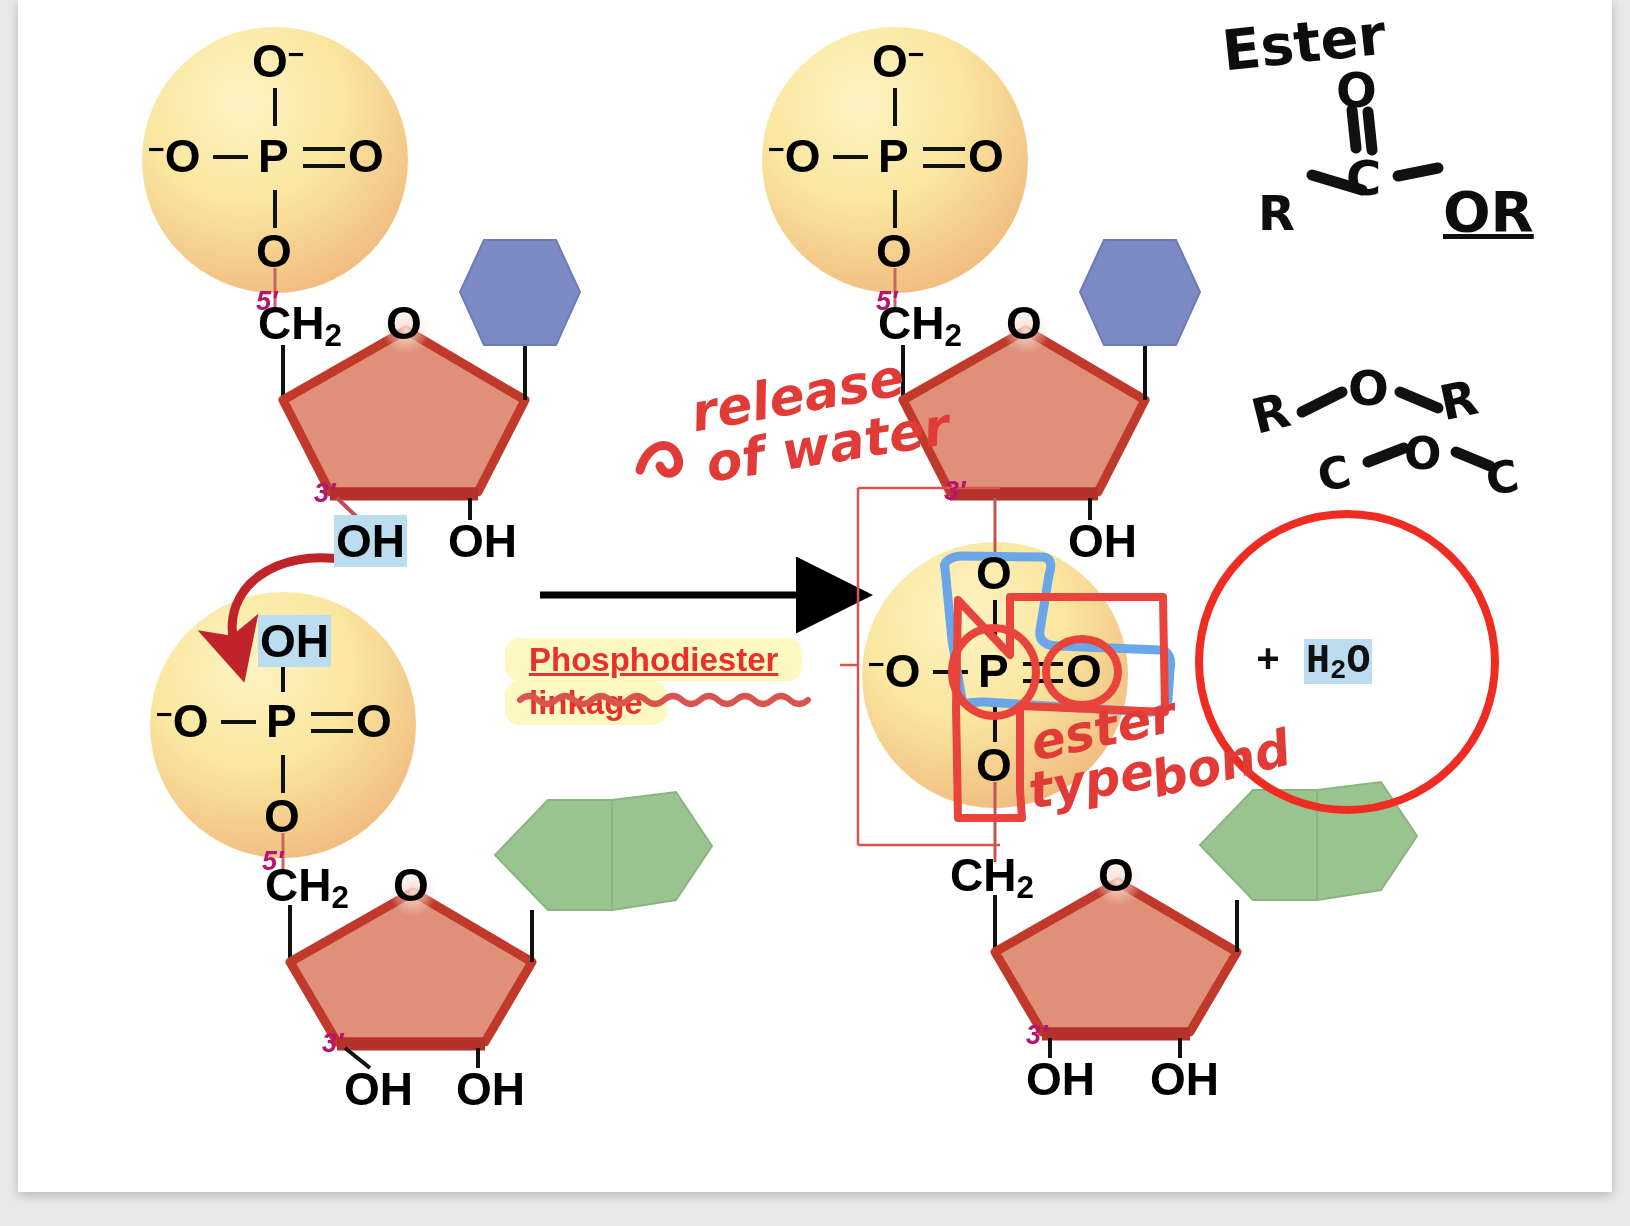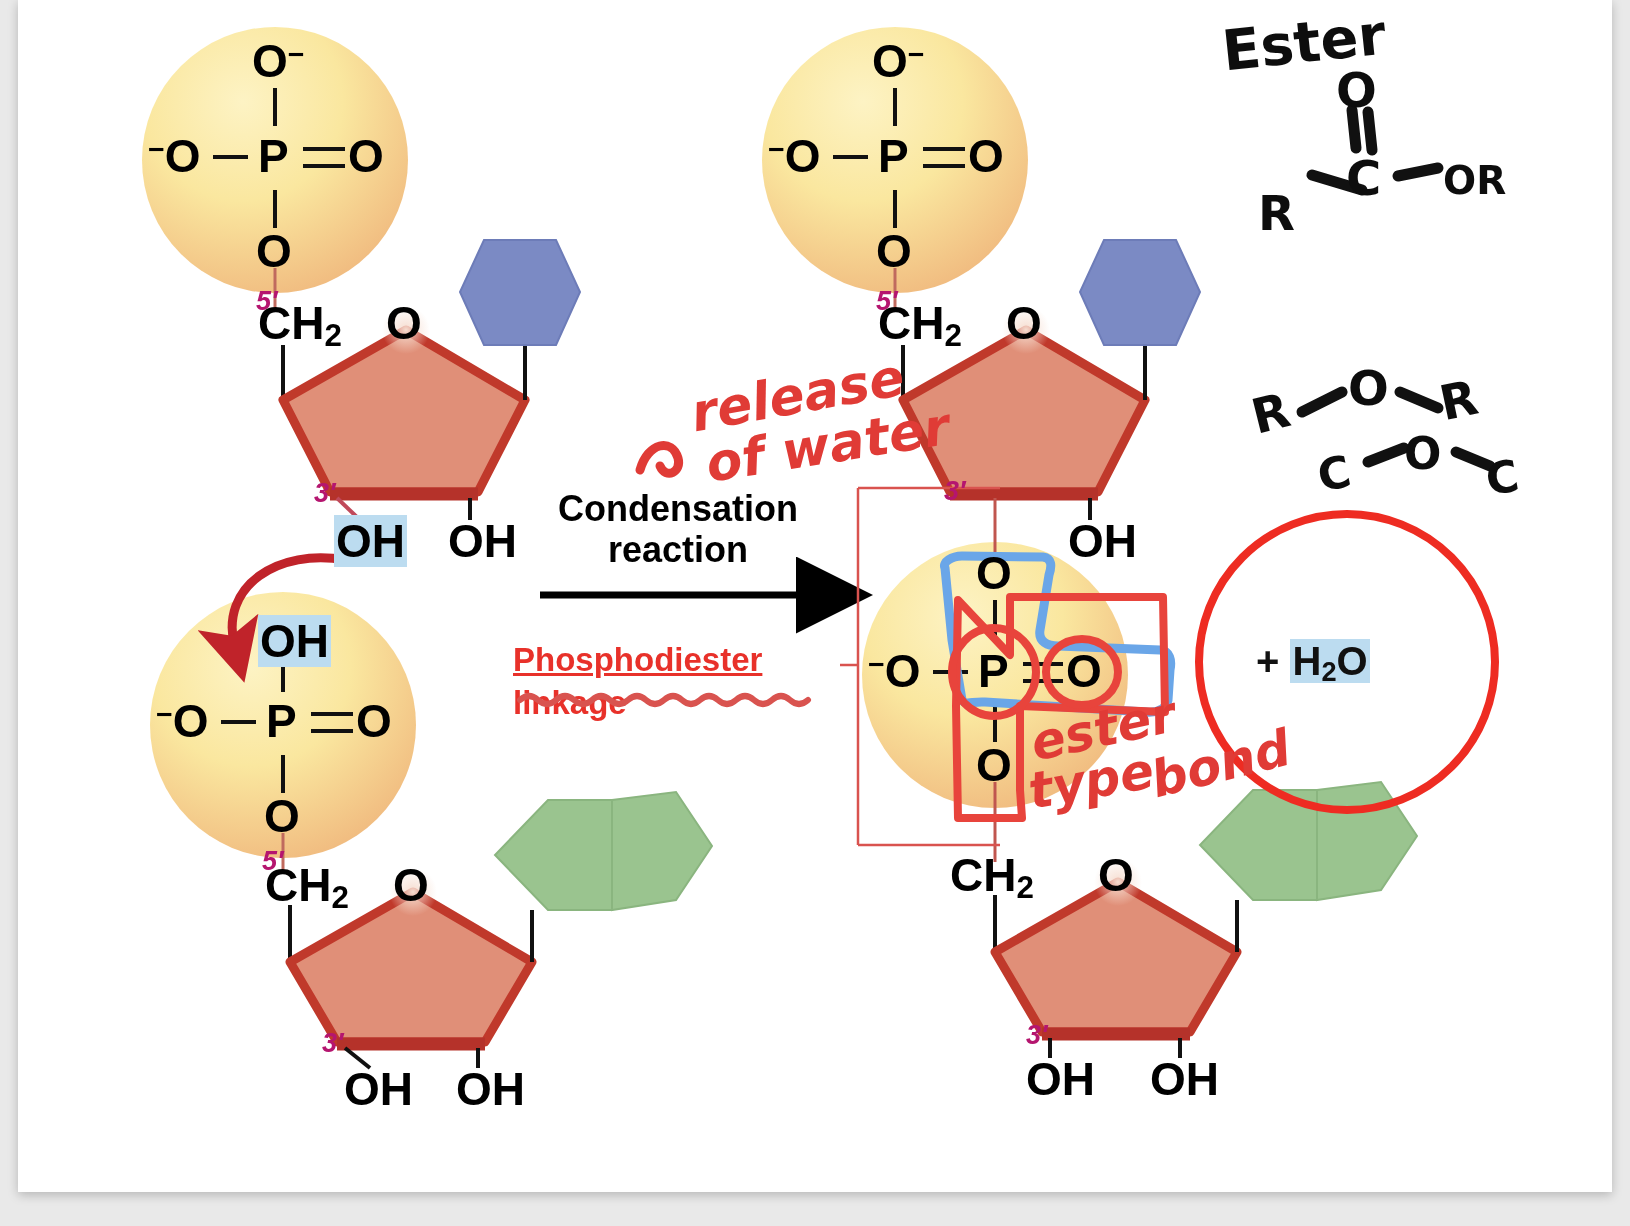--- a/index.html
+++ b/index.html
@@ -25,21 +25,21 @@
   .hl-blue{background:#bcdcf0;padding:0 2px;}
   .rxn{
     position:absolute;font-size:36px;font-weight:bold;color:#000;
     text-align:center;line-height:1.15;font-family:"Liberation Sans",sans-serif;
   }
   .pd-label{
     position:absolute;font-size:33px;font-weight:bold;color:#e8312a;
     line-height:1.25;font-family:"Liberation Sans",sans-serif;
   }
   .pd-label span.hl{
-    background:#ffffff;border-radius:14px;padding:1px 8px;display:inline-block;
+    background:#fef9c3;border-radius:14px;padding:1px 24px;display:inline-block;
   }
   .pd-label span.u{text-decoration:underline;text-decoration-thickness:3px;}
   .h2o{
     position:absolute;font-size:40px;font-weight:bold;color:#111;
     font-family:"Liberation Sans",sans-serif;white-space:nowrap;
   }
   .sub{font-size:0.68em;vertical-align:-0.22em;}
   .sup{font-size:0.62em;vertical-align:0.45em;}
   .hand{
     position:absolute;font-family:"DejaVu Sans",sans-serif;
@@ -230,46 +230,42 @@
   <div class="lbl atom" style="left:978px;top:648px;"><span>P</span></div>
   <div class="lbl atom" style="left:1066px;top:648px;"><span>O</span></div>
   <div class="lbl atom" style="left:976px;top:742px;"><span>O</span></div>
 
   <div class="lbl atom" style="left:950px;top:852px;"><span>CH</span><span class="sub">2</span></div>
   <div class="lbl atom" style="left:1098px;top:852px;"><span>O</span></div>
   <div class="lbl prime" style="left:1026px;top:1022px;"><span>3′</span></div>
   <div class="lbl atom" style="left:1026px;top:1056px;"><span>OH</span></div>
   <div class="lbl atom" style="left:1150px;top:1056px;"><span>OH</span></div>
 
-  <div class="rxn" style="left:533px;top:488px;width:290px;">
-    <div>Condensation</div>
-    <div>reaction</div>
-  </div>
 
   <div class="pd-label" style="left:505px;top:638px;">
     <div><span class="hl u">Phosphodiester</span></div>
     <div><span class="hl">linkage</span></div>
   </div>
 
   <svg class="layer" viewBox="0 0 1630 1226">
     <path d="M520,700 q9,-8 18,0 t18,0 t18,0 t18,0 t18,0 t18,0 t18,0 t18,0 t18,0 t18,0 t18,0 t18,0 t18,0 t18,0 t18,0 t18,0" fill="none" stroke="#d9534f" stroke-width="6" stroke-linecap="round"></path>
   </svg>
 
-  <div class="h2o" style="left:1256px;top:639px;">
+  <div class="h2o" style="left:1256px;top:639px;font-family:Liberation Mono, monospace;">
     <span>+</span>&nbsp;<span class="hl-blue"><span>H</span><span class="sub">2</span><span>O</span></span>
   </div>
 
   <div class="hand hand-red" style="left:690px;top:365px;font-size:52px;font-style:italic;transform:rotate(-10deg);">release</div>
   <div class="hand hand-red" style="left:705px;top:415px;font-size:52px;font-style:italic;transform:rotate(-9deg);">of water</div>
 
   <div class="hand hand-blk" style="left:1222px;top:10px;font-size:56px;transform:rotate(-6deg);">Ester</div>
   <div class="hand hand-blk" style="left:1336px;top:62px;font-size:48px;">O</div>
   <div class="hand hand-blk" style="left:1346px;top:150px;font-size:48px;">C</div>
   <div class="hand hand-blk" style="left:1258px;top:185px;font-size:48px;">R</div>
-  <div class="hand hand-blk" style="left:1443px;top:158px;font-size:39px;">OR</div>
+  <div class="hand hand-blk" style="left:1443px;top:179px;font-size:56px;text-decoration:underline;">OR</div>
 
   <div class="hand hand-blk" style="left:1252px;top:385px;font-size:48px;transform:rotate(-14deg);">R</div>
   <div class="hand hand-blk" style="left:1348px;top:360px;font-size:48px;">O</div>
   <div class="hand hand-blk" style="left:1440px;top:372px;font-size:48px;transform:rotate(-12deg);">R</div>
   <div class="hand hand-blk" style="left:1318px;top:448px;font-size:44px;transform:rotate(-12deg);">C</div>
   <div class="hand hand-blk" style="left:1404px;top:428px;font-size:44px;">O</div>
   <div class="hand hand-blk" style="left:1486px;top:452px;font-size:44px;transform:rotate(-10deg);">C</div>
 
   <div class="hand hand-red" style="left:1030px;top:700px;font-size:50px;font-style:italic;transform:rotate(-12deg);">ester</div>
   <div class="hand hand-red" style="left:1028px;top:752px;font-size:50px;font-style:italic;transform:rotate(-10deg);">type</div>

